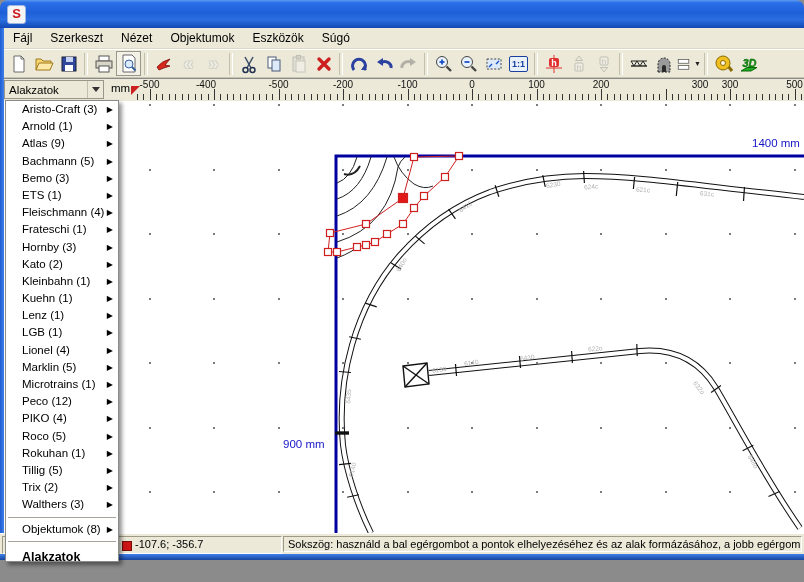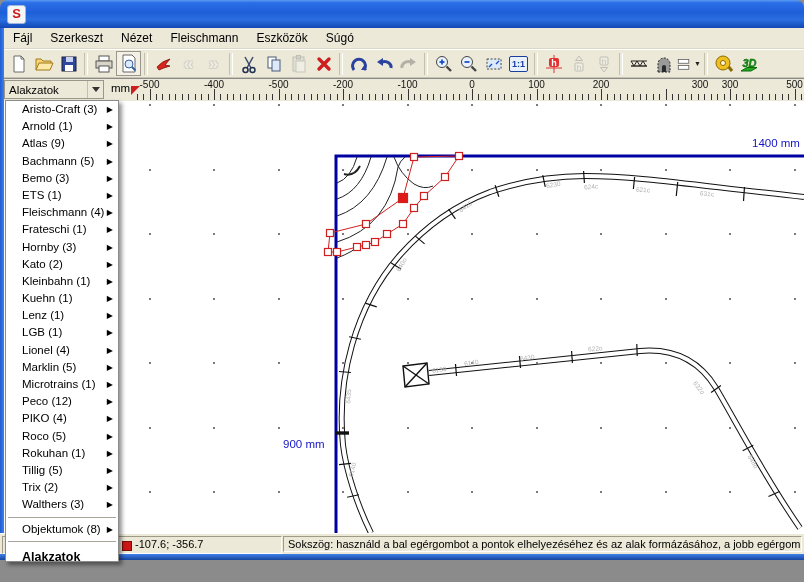--- a/index.html
+++ b/index.html
@@ -95,21 +95,21 @@
   <div class="titlebar">
     <div class="title-icon">S</div>
   </div>
 
   <div class="win-border-left"></div>
 
   <div class="menubar" id="menubar">
       <div class="menu-item">Fájl</div>
       <div class="menu-item">Szerkeszt</div>
       <div class="menu-item">Nézet</div>
-      <div class="menu-item">Fleischmann</div>
+      <div class="menu-item">Objektumok</div>
       <div class="menu-item">Eszközök</div>
       <div class="menu-item">Súgó</div>
     </div>
 
   <div class="toolbar" id="toolbar">
       <div class="tbtn">
         <svg viewBox="0 0 20 20">
           <path d="M5 2h7l3 3v13H5z" fill="#fff" stroke="#6a6a6a"></path>
           <path d="M12 2v3h3" fill="none" stroke="#6a6a6a"></path>
         </svg>
@@ -288,21 +288,21 @@
   <div class="rulerbar" id="rulerbar">
     <div class="combo">
       <span class="clabel">Alakzatok</span>
       <span class="carrow">
           <i></i>
         </span>
     </div>
     <span class="unit-label">mm</span>
     <span class="ruler-marker"></span>
   <span class="rlabel" style="left: 125.5px;">-500</span>
-      <span class="rlabel" style="left: 190px; text-align: center;">-400</span>
+      <span class="rlabel" style="left: 182px; text-align: center;">-400</span>
       <span class="rlabel" style="left: 254.5px;">-500</span>
       <span class="rlabel" style="left: 319px;">-200</span>
       <span class="rlabel" style="left: 383.5px;">-100</span>
       <span class="rlabel" style="left: 448px;">0</span>
       <span class="rlabel" style="left: 512.5px;">100</span>
       <span class="rlabel" style="left: 577px;">200</span>
       <span class="rlabel" style="left: 676px;">300</span>
       <span class="rlabel" style="left: 706px;">300</span>
       <span class="rlabel" style="left: 770.5px;">500</span>
       <span class="tick minor" style="left: 132.6px;"></span>

